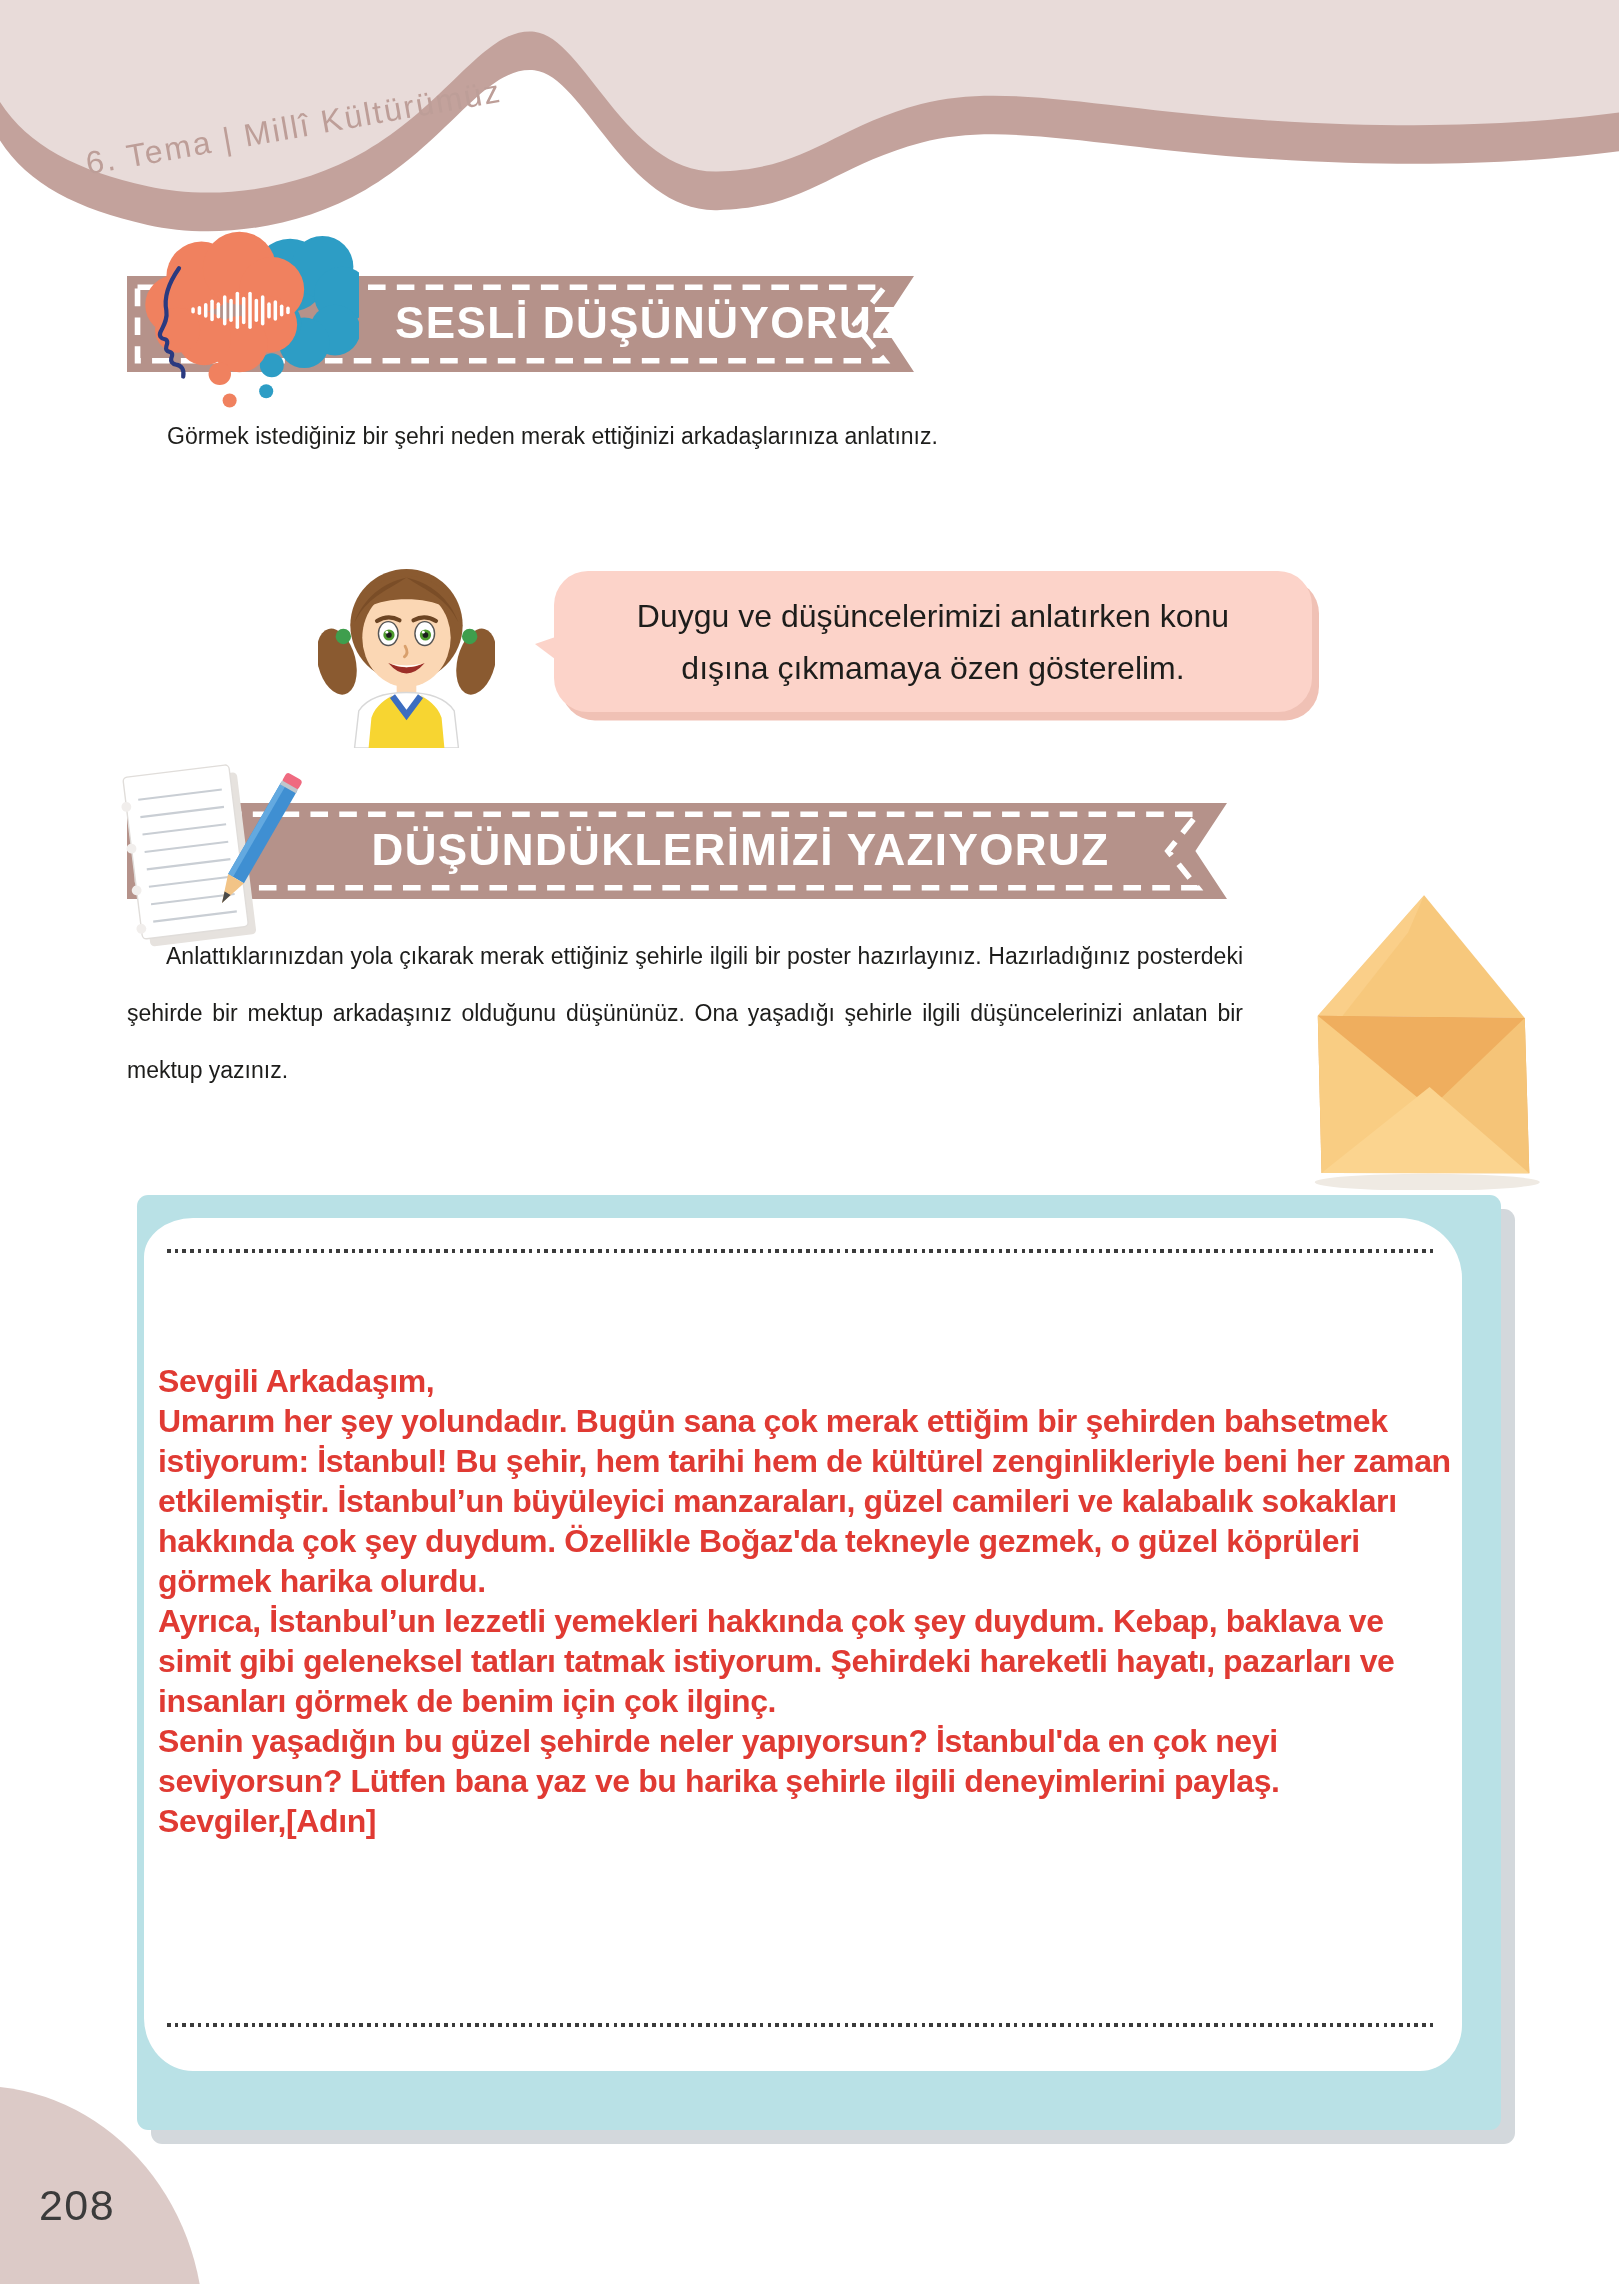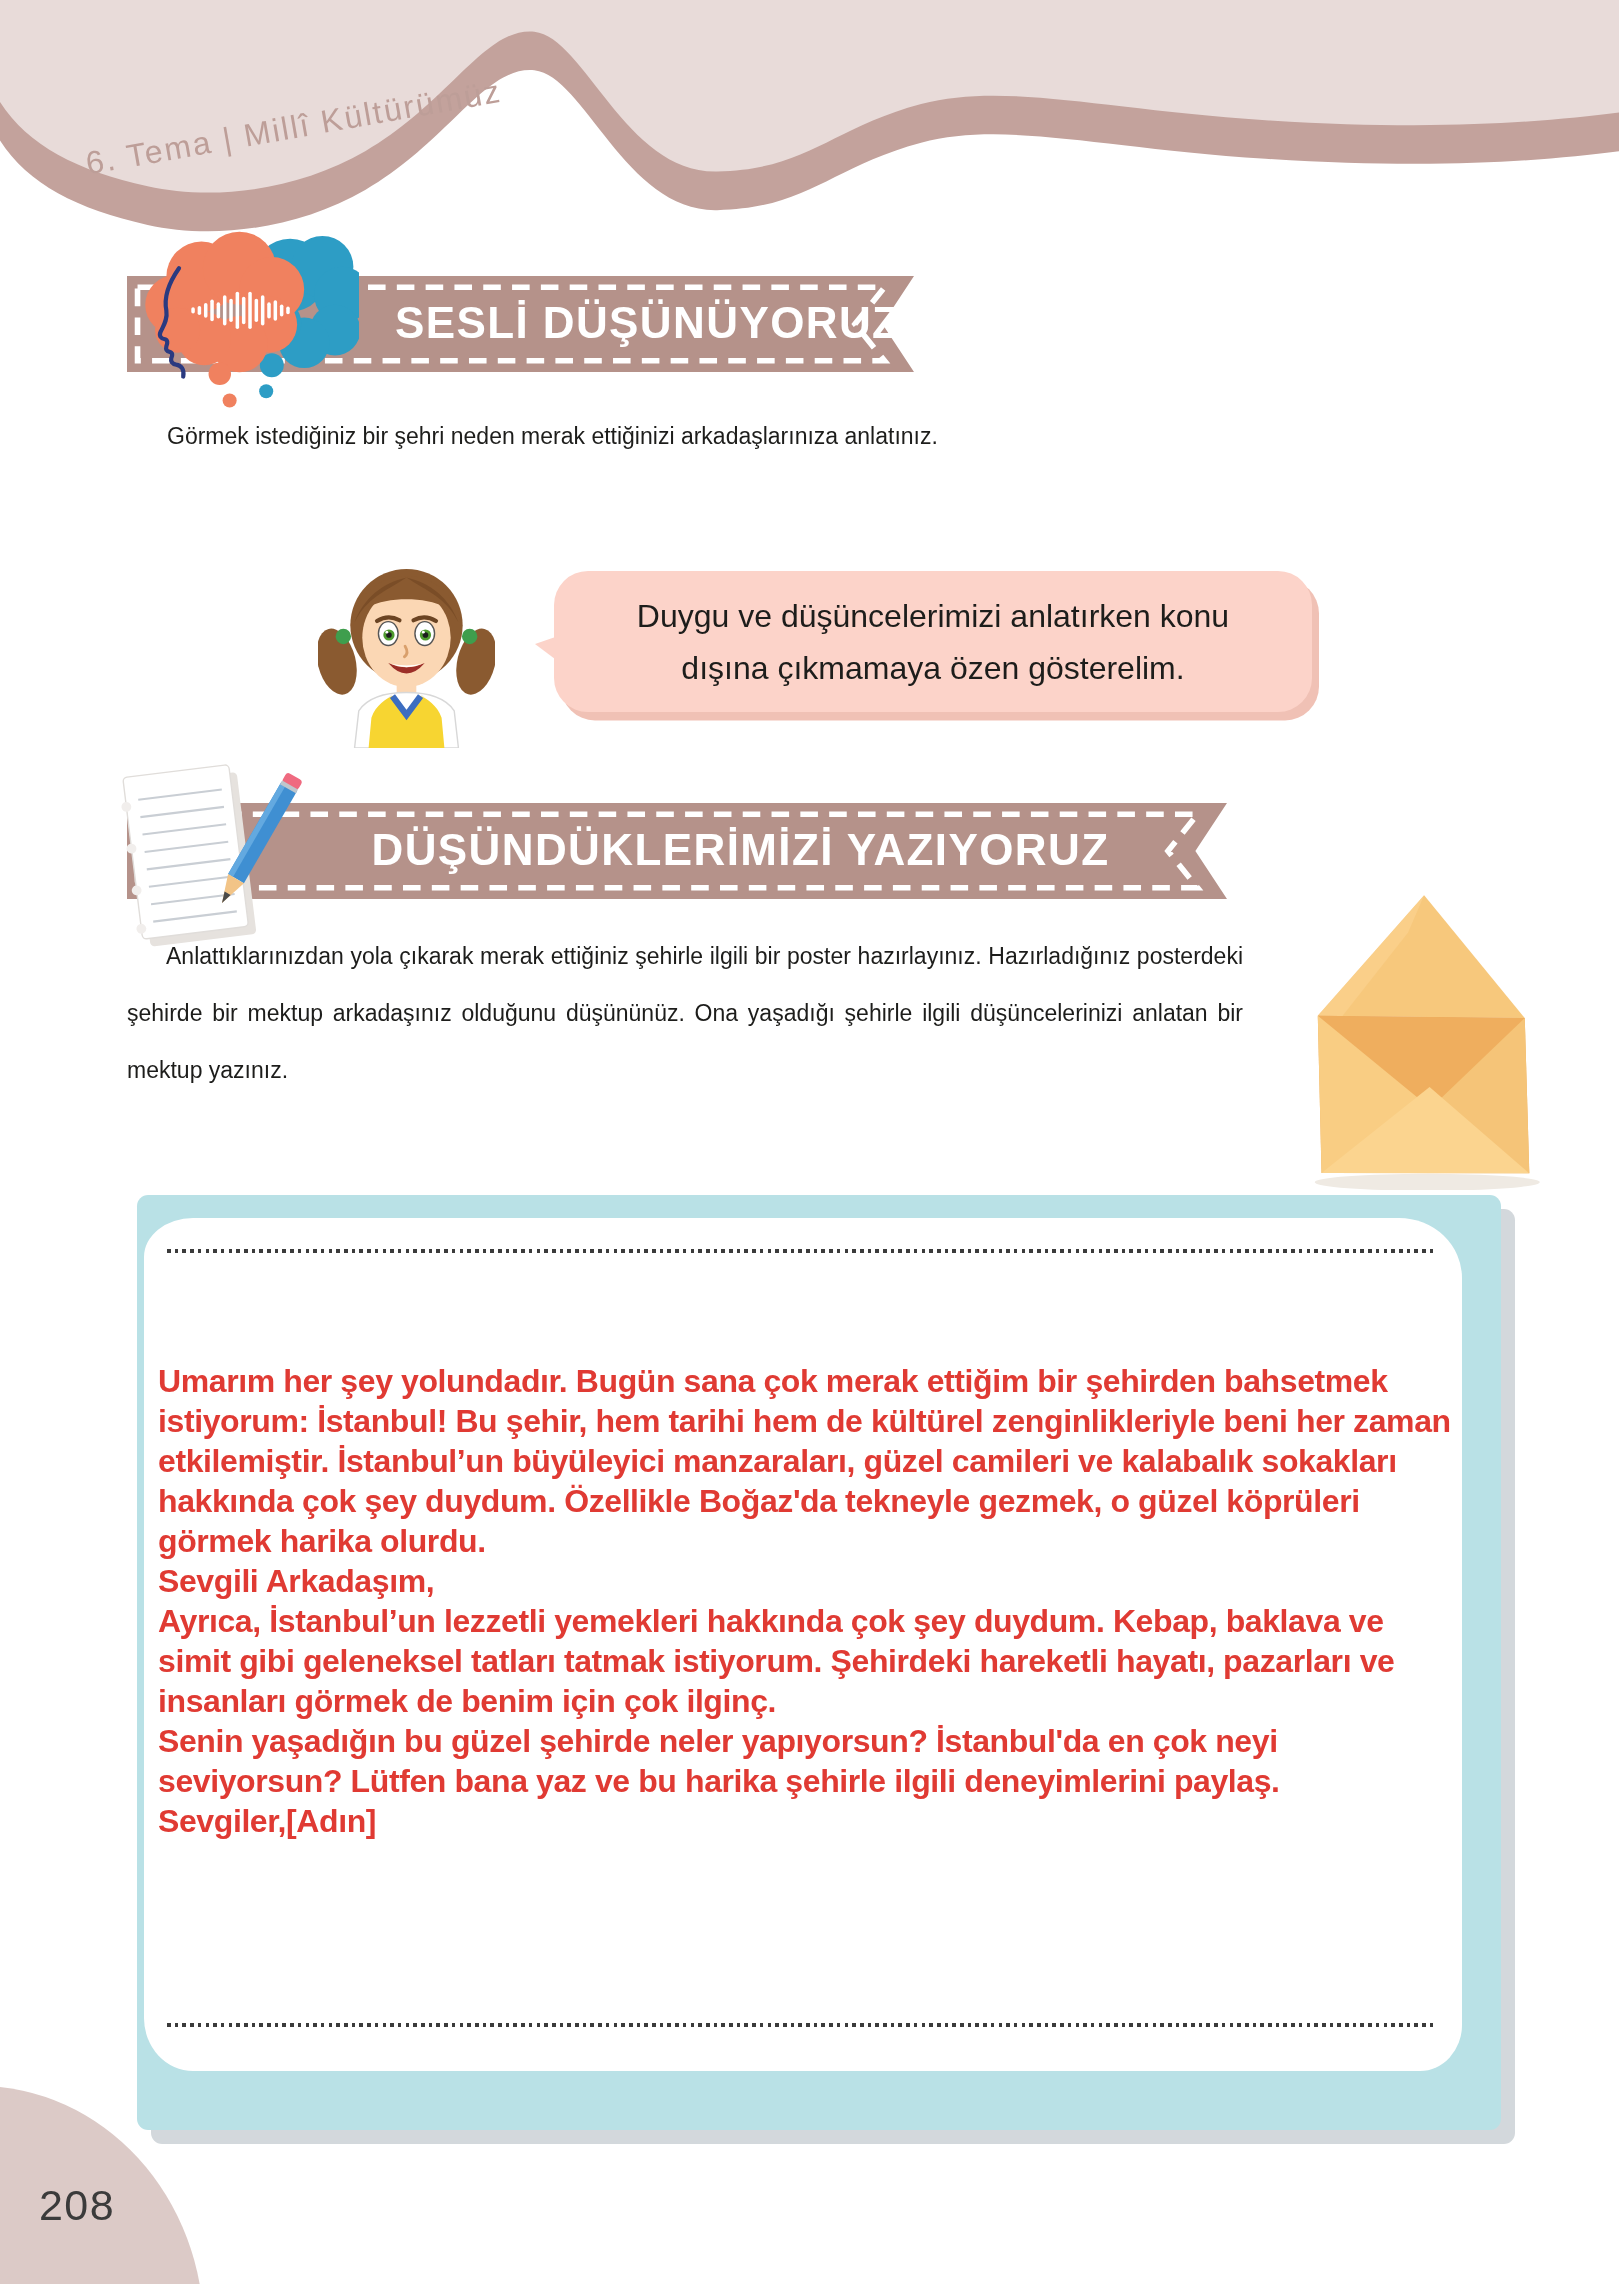--- a/index.html
+++ b/index.html
@@ -267,22 +267,22 @@
       <polygon points="28,195 195,318 45,418" fill="#f9cd83"></polygon>
       <polygon points="322,183 340,403 195,318" fill="#f5c478"></polygon>
       <polygon points="45,418 340,403 192,288" fill="#fbd48f"></polygon>
     </g>
   </svg>
 
   <div class="letter-frame">
     <div class="letter-paper">
       <div class="dotted-line dotted-top"></div>
       <div class="letter-text">
+        <p>Sevgili Arkadaşım,</p>
         <p>Umarım her şey yolundadır. Bugün sana çok merak ettiğim bir şehirden bahsetmek istiyorum: İstanbul! Bu şehir, hem tarihi hem de kültürel zenginlikleriyle beni her zaman etkilemiştir. İstanbul’un büyüleyici manzaraları, güzel camileri ve kalabalık sokakları hakkında çok şey duydum. Özellikle Boğaz'da tekneyle gezmek, o güzel köprüleri görmek harika olurdu.</p>
-        <p>Sevgili Arkadaşım,</p>
         <p>Ayrıca, İstanbul’un lezzetli yemekleri hakkında çok şey duydum. Kebap, baklava ve simit gibi geleneksel tatları tatmak istiyorum. Şehirdeki hareketli hayatı, pazarları ve insanları görmek de benim için çok ilginç.</p>
         <p>Senin yaşadığın bu güzel şehirde neler yapıyorsun? İstanbul'da en çok neyi seviyorsun? Lütfen bana yaz ve bu harika şehirle ilgili deneyimlerini paylaş.</p>
         <p>Sevgiler,[Adın]</p>
       </div>
       <div class="dotted-line dotted-bottom"></div>
     </div>
   </div>
 
   <div class="page-blob"></div>
   <div class="page-number">208</div>

